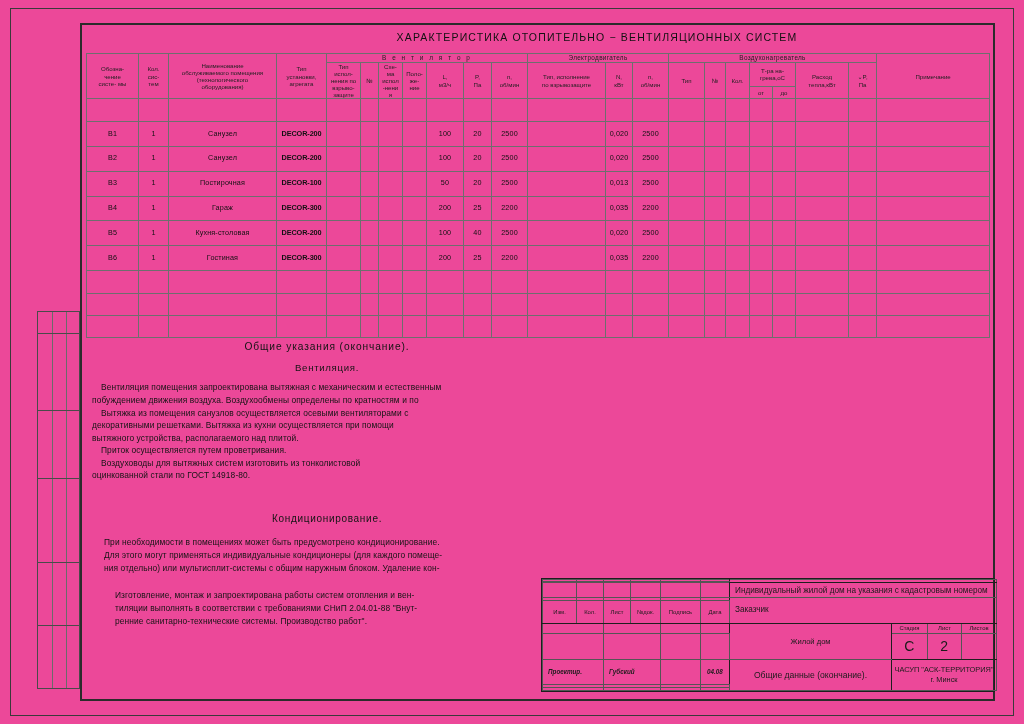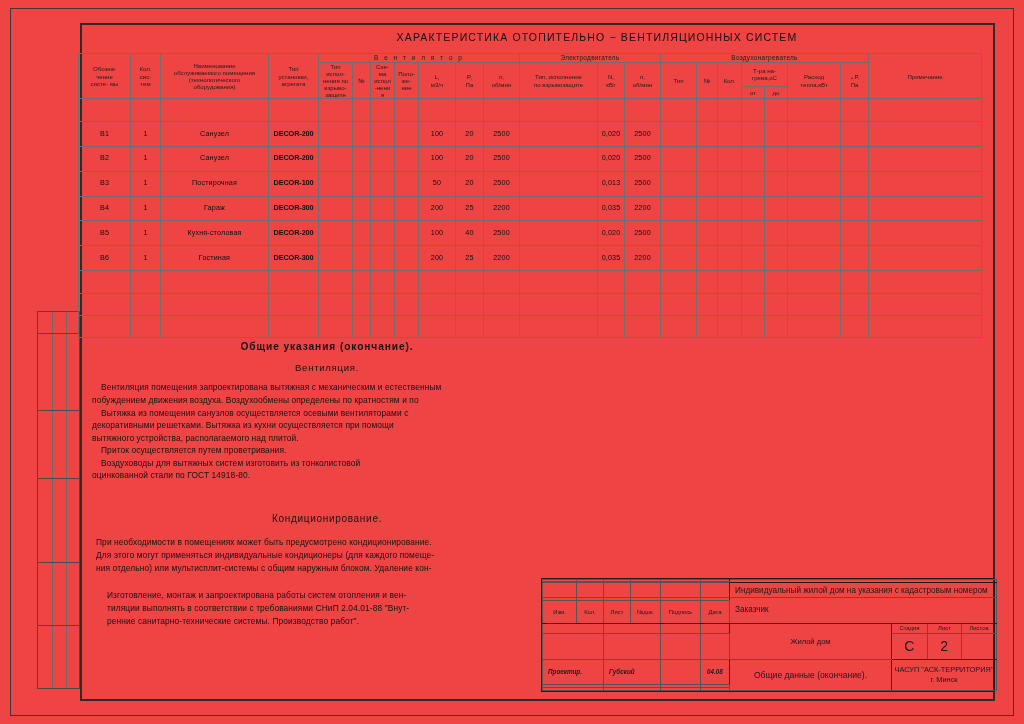--- a/index.html
+++ b/index.html
@@ -4,21 +4,21 @@
 <style>
   html,body{margin:0;padding:0;background:#ffffff;}
   body{
     width:1024px;height:724px;
     font-family:"Liberation Sans", sans-serif;
     color:#1a1a1a;
     -webkit-font-smoothing:antialiased;
     overflow:hidden;
     position:relative;
   }
-  .sheet{position:absolute;inset:0;background:#ef4444;}
+  .sheet{position:absolute;inset:0;background:#ec4899;}
 
   
   .outer-frame{
     position:absolute;left:10px;top:8px;width:1004px;height:708px;
     border:1px solid #3a3a3a;box-sizing:border-box;
   }
   .inner-frame{
     position:absolute;left:80px;top:23px;width:915px;height:678px;
     border:2px solid #2b2b2b;box-sizing:border-box;
   }
@@ -26,21 +26,21 @@
   
   .left-stamp{
     position:absolute;left:37px;top:311px;width:43px;height:378px;
     box-sizing:border-box;border:1px solid #4a4a4a;
   }
   .left-stamp .vline{position:absolute;top:0;bottom:0;width:0;border-left:1px solid #6b6b6b;}
   .left-stamp .hline{position:absolute;left:0;right:0;height:0;border-top:1px solid #4a4a4a;}
 
   
   .main-table{
-    position:absolute;left:78px;top:53px;width:903px;height:272px;
+    position:absolute;left:86px;top:53px;width:903px;height:272px;
     border-collapse:collapse;table-layout:fixed;
   }
   .main-table td,.main-table th{
     border:1px solid #6e6e6e;
     font-weight:normal;
     font-size:6.1px;
     line-height:1.18;
     text-align:center;
     vertical-align:middle;
     padding:0 1px;
@@ -65,35 +65,35 @@
     color:#111;
   }
   .doc-title .shift{display:inline-block;margin-left:170px;}
 
   
   .notes{
     position:absolute;left:92px;top:340px;width:470px;
     font-size:8.4px;line-height:1.38;letter-spacing:.1px;color:#141414;
   }
   .notes .h1{
-    text-align:center;font-size:10.2px;letter-spacing:.9px;margin:0 0 7px 0;font-weight:bold;
+    text-align:center;font-size:10.2px;letter-spacing:.9px;margin:0 0 7px 0;
   }
   .notes .h2{
     text-align:center;font-size:9.6px;letter-spacing:.7px;margin:0 0 8px 0;
   }
   .notes p{margin:0 0 1px 0;}
   .notes p.ind{text-indent:9px;}
   .notes-2{
     position:absolute;left:92px;top:512px;width:470px;
     font-size:8.4px;line-height:1.45;letter-spacing:.1px;color:#141414;
   }
   .notes-2 .h2{
     text-align:center;font-size:10px;letter-spacing:.7px;margin:0 0 9px 0;
   }
-  .notes-2 p{margin:0 0 1px 4px;}
+  .notes-2 p{margin:0 0 1px 12px;}
   .notes-2 p.ind{text-indent:11px;}
   .notes-2 .gap{height:14px;}
 
   
   .stamp{
     position:absolute;left:541px;top:578px;width:454px;height:114px;
     box-sizing:border-box;border:1.4px solid #1e1e1e;
   }
   .stamp table{border-collapse:collapse;table-layout:fixed;width:100%;height:100%;}
   .stamp td{

